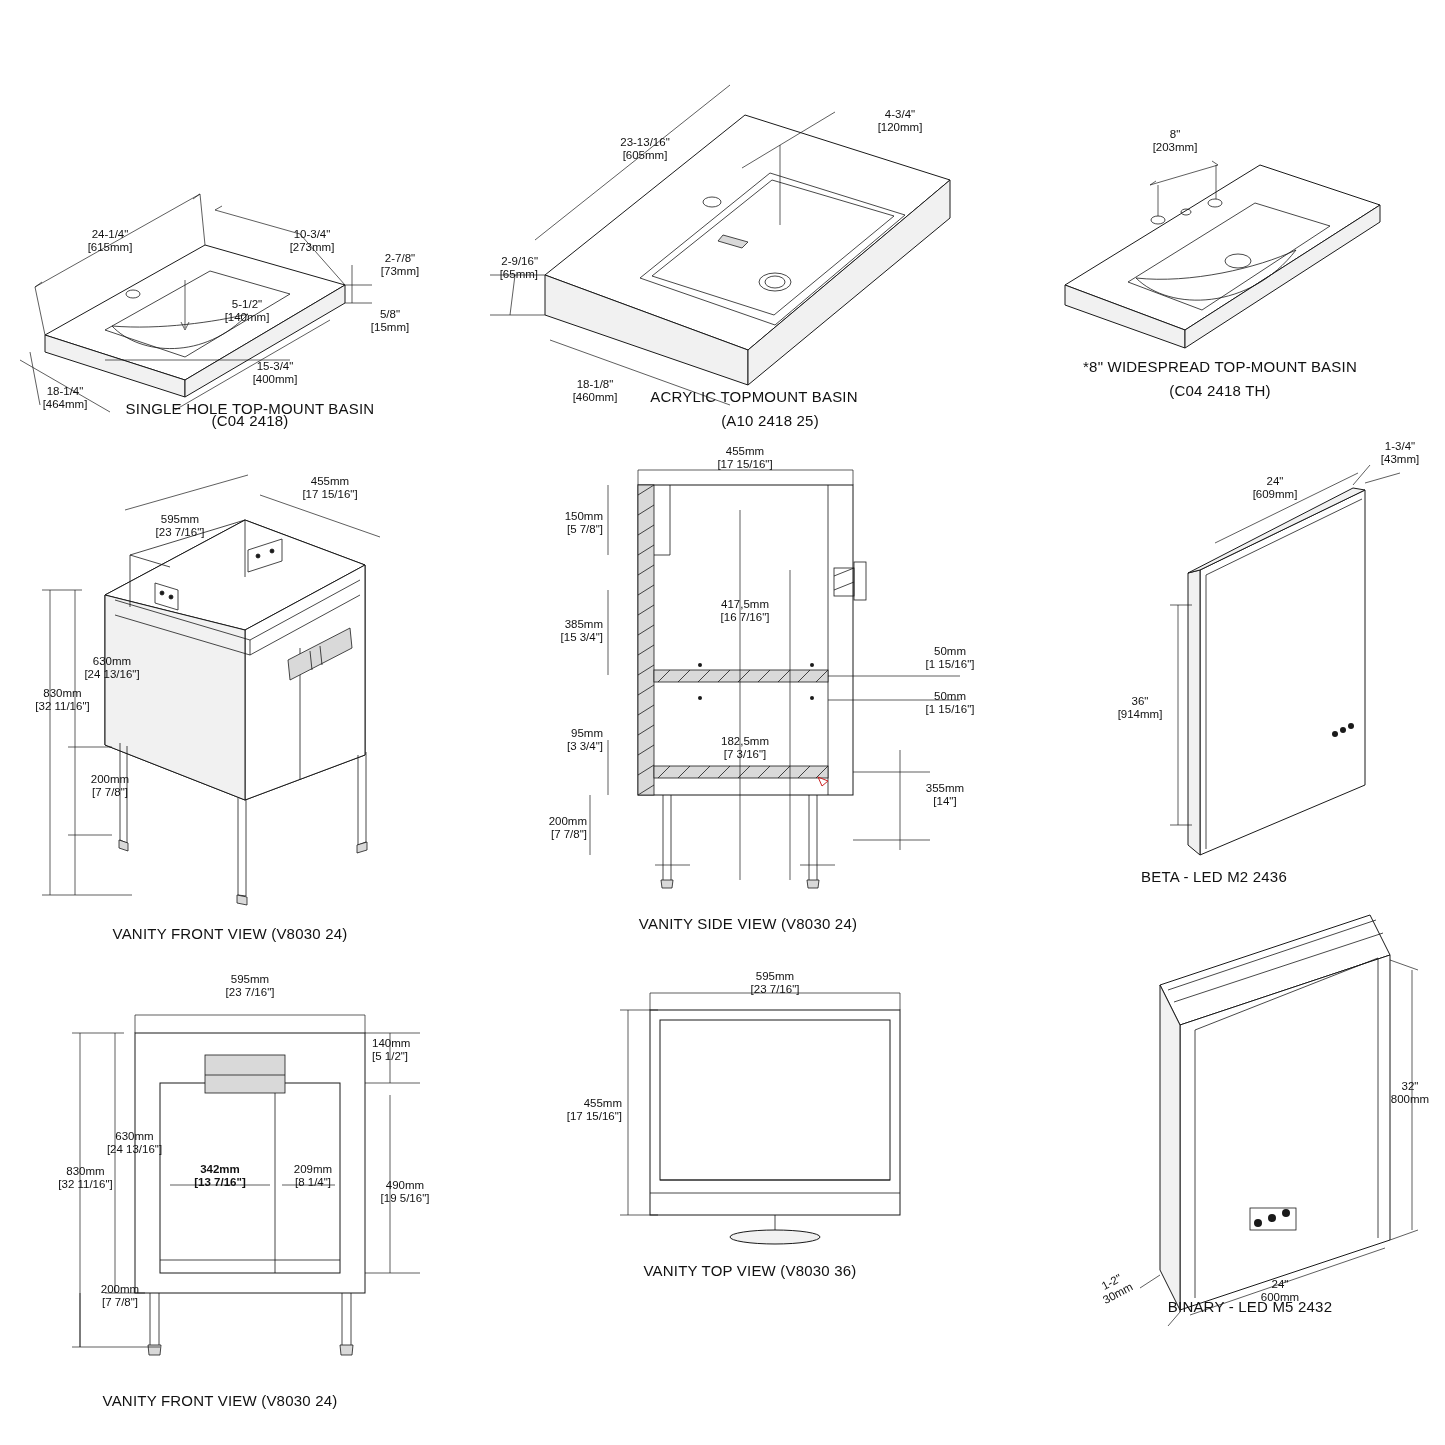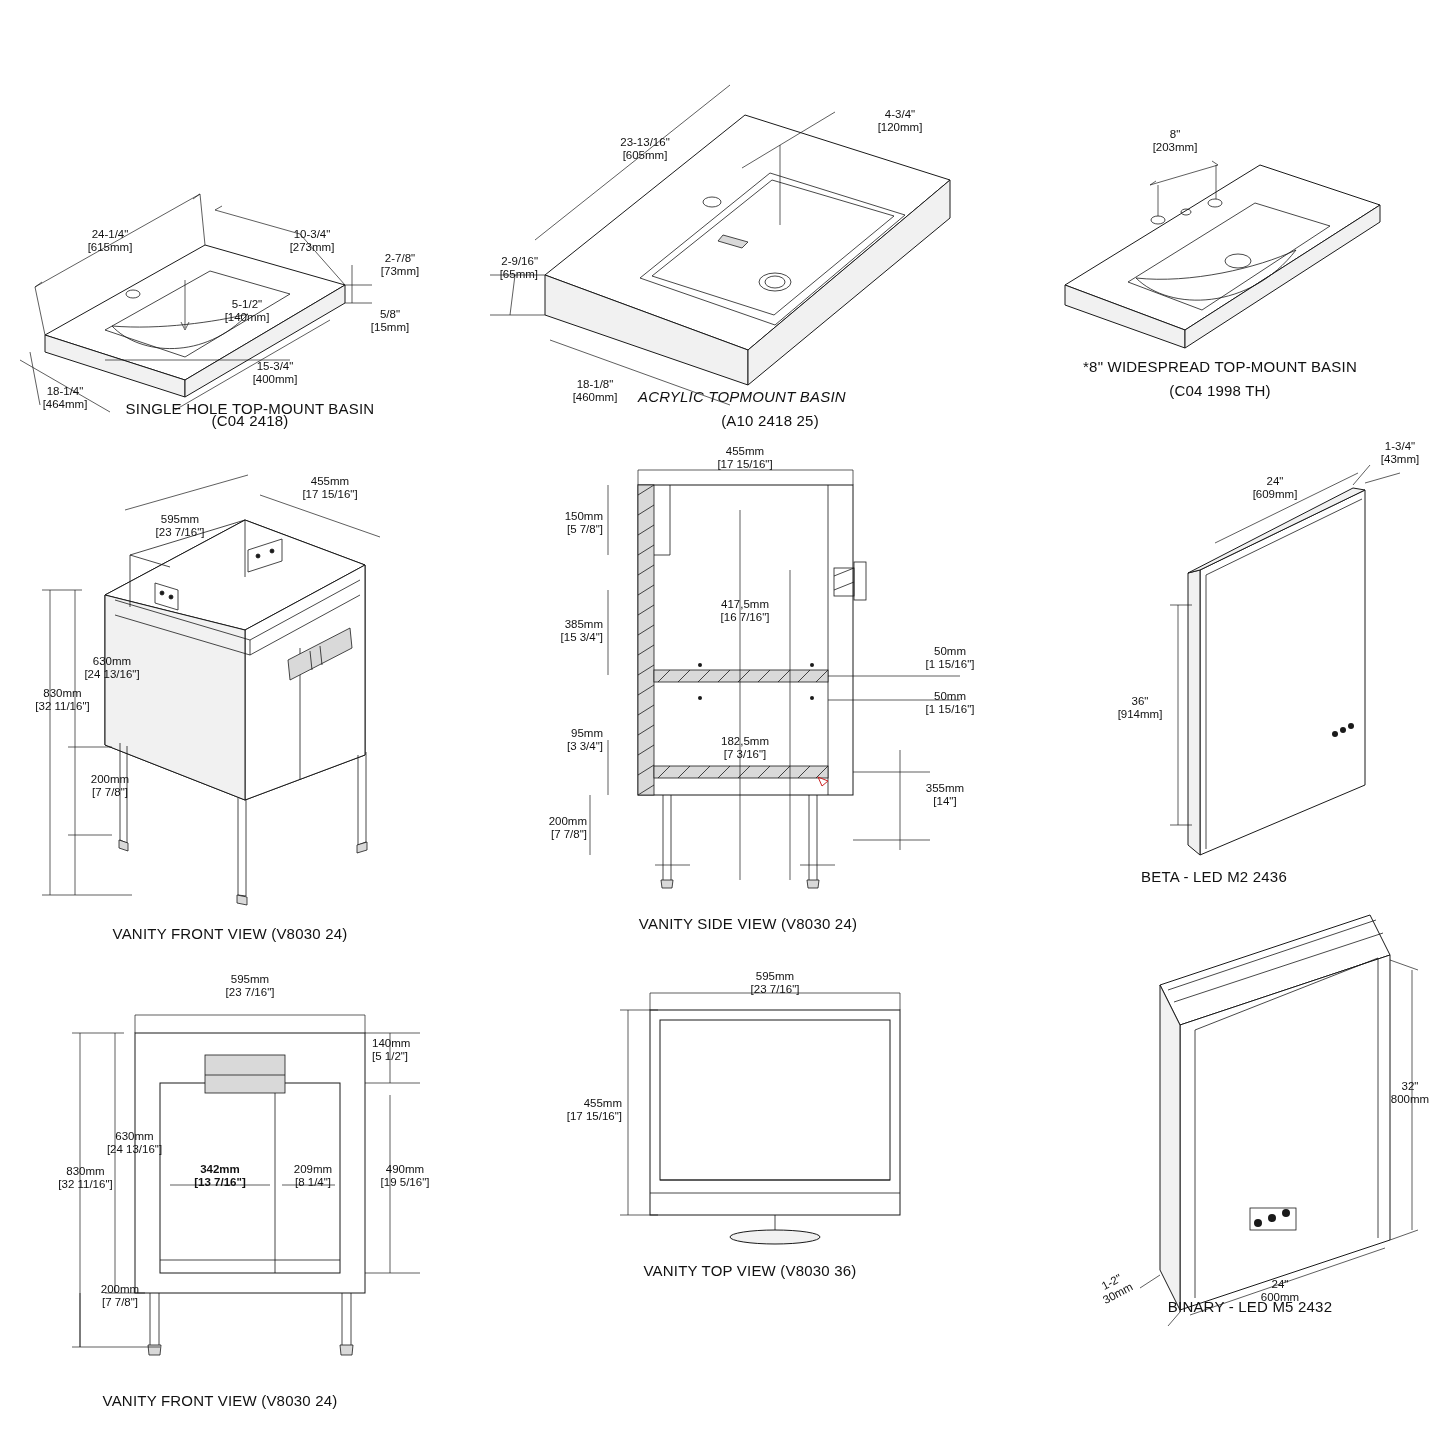--- a/index.html
+++ b/index.html
@@ -130,21 +130,21 @@
     </div>
     <div class="dim r" style="left:-60px;top:195px;width:118px;">
       <div>2-9/16"</div>
         <div>[65mm]</div>
     </div>
     <div class="dim c" style="left:55px;top:318px;width:120px;">
       <div>18-1/8"</div>
         <div>[460mm]</div>
     </div>
   </div>
-  <div class="cap" style="left:512px;top:388px;width:460px;font-style:italic;">ACRYLIC TOPMOUNT BASIN</div>
+  <div class="cap" style="left:524px;top:388px;width:460px;">ACRYLIC TOPMOUNT BASIN</div>
   <div class="cap" style="left:540px;top:412px;width:460px;">(A10 2418 25)</div>
 
   <div class="panel" style="left:1010px;top:100px;width:420px;height:320px;">
     <svg width="420" height="320" viewBox="0 0 420 320">
       <polygon class="fillw" points="55,185 250,65 370,105 175,230"></polygon>
       <polygon class="fillg" points="55,185 55,205 175,248 175,230"></polygon>
       <polygon class="fillg" points="175,230 175,248 370,122 370,105"></polygon>
 
       <polygon class="ln thin" points="118,182 245,103 320,126 192,210"></polygon>
 
@@ -162,21 +162,21 @@
       <line class="ln ext" x1="202" y1="61" x2="208" y2="65"></line>
       <line class="ln ext" x1="148" y1="85" x2="148" y2="116"></line>
       <line class="ln ext" x1="206" y1="65" x2="206" y2="99"></line>
     </svg>
     <div class="dim c" style="left:110px;top:28px;width:110px;">
       <div>8"</div>
         <div>[203mm]</div>
     </div>
   </div>
   <div class="cap" style="left:1010px;top:358px;width:420px;">*8" WIDESPREAD TOP-MOUNT BASIN</div>
-  <div class="cap" style="left:1010px;top:382px;width:420px;">(C04 1998 TH)</div>
+  <div class="cap" style="left:1010px;top:382px;width:420px;">(C04 2418 TH)</div>
 
   <div class="panel" style="left:20px;top:455px;width:440px;height:470px;">
     <svg width="440" height="470" viewBox="0 0 440 470">
 
       <polygon class="fillw" points="85,140 225,65 345,110 345,300 225,345 85,290"></polygon>
 
       <polygon class="fillw" points="85,140 225,65 345,110 225,175"></polygon>
 
       <polygon class="fillw" points="225,175 345,110 345,300 225,345"></polygon>
 
@@ -489,21 +489,21 @@
         <div>[32 11/16"]</div>
     </div>
     <div class="dim c" style="left:150px;top:188px;width:100px;font-weight:bold;">
       <div>342mm</div>
         <div>[13 7/16"]</div>
     </div>
     <div class="dim c" style="left:248px;top:188px;width:90px;">
       <div>209mm</div>
         <div>[8 1/4"]</div>
     </div>
-    <div class="dim c" style="left:340px;top:188px;width:90px;">
+    <div class="dim c" style="left:340px;top:204px;width:90px;">
       <div>490mm</div>
         <div>[19 5/16"]</div>
     </div>
     <div class="dim c" style="left:55px;top:308px;width:90px;">
       <div>200mm</div>
         <div>[7 7/8"]</div>
     </div>
   </div>
   <div class="cap" style="left:0px;top:1392px;width:440px;">VANITY FRONT VIEW (V8030 24)</div>
 

